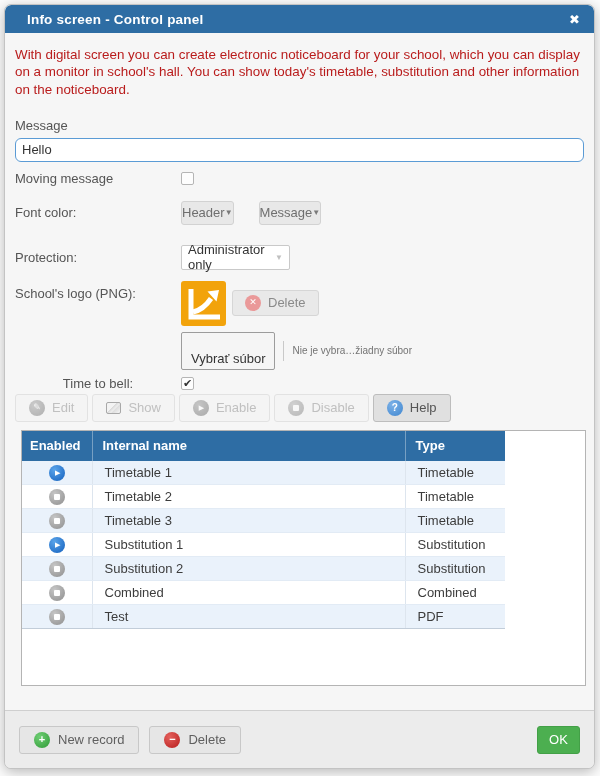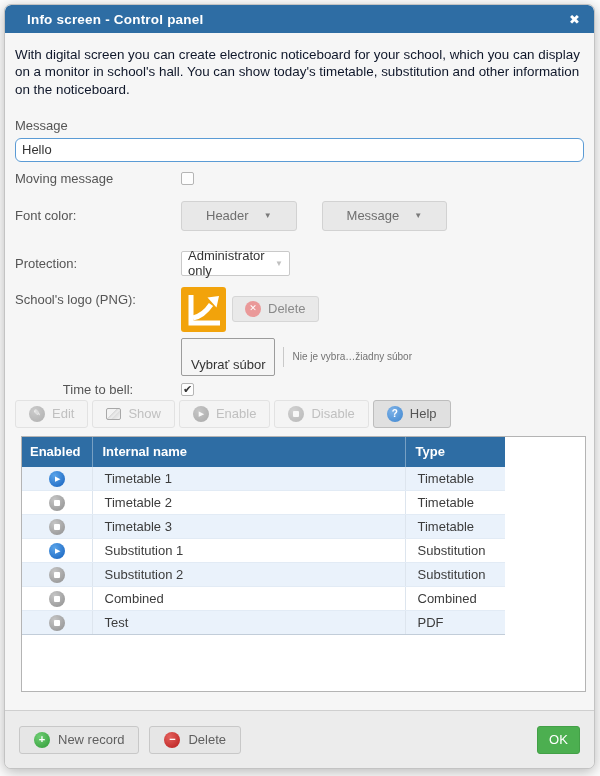--- a/index.html
+++ b/index.html
@@ -14,21 +14,21 @@
   
   .titlebar {
     height:28px; flex:0 0 28px; background:#2e6da4; color:#fff;
     display:flex; align-items:center; padding:0 14px 0 22px;
     font-size:13.5px; font-weight:bold; border-radius:6px 6px 0 0;
   }
   .titlebar .title { flex:1; letter-spacing:.2px; }
   .close-btn { font-size:13px; font-weight:bold; cursor:pointer; line-height:1; }
   
   .body { flex:1; padding:0 10px; position:relative; }
-  .desc { margin-top:13px; font-size:13.4px; line-height:17.3px; color:#0f172a; }
+  .desc { margin-top:13px; font-size:13.4px; line-height:17.3px; color:#b91c1c; }
   .lbl { display:inline-block; width:166px; font-size:13px; color:#555; flex:0 0 166px; }
   .field-label { margin-top:20px; font-size:13px; color:#555; }
   .msg-input {
     display:block; margin-top:5px; width:100%; height:24px;
     border:1px solid #5b9bd5; border-radius:6px; background:#fff;
     font-size:13px; color:#333; padding:0 6px; outline:none;
     font-family:"Liberation Sans",sans-serif;
   }
   .row { display:flex; align-items:center; }
   .row-moving { margin-top:9px; }
@@ -38,23 +38,23 @@
   .row-file { margin-top:6px; padding-left:166px; align-items:center; }
   .row-bell { margin-top:6px;text-align:center; }
   
   .checkbox {
     width:13px; height:13px; border:1px solid #b5b5b5; background:#fdfdfd;
     border-radius:2px; display:inline-flex; align-items:center; justify-content:center;
     font-size:11px; color:#333; line-height:1; cursor:pointer;
   }
   
   .gray-btn {
-    height:30px; padding:0 24px; background:#e8e8e8; border:1px solid #d2d2d2;
+    height:24px; padding:0 0; background:#e8e8e8; border:1px solid #d2d2d2;
     border-radius:3px; color:#6f6f6f; font-size:13px; display:inline-flex;
-    align-items:center; gap:15px; cursor:pointer; font-family:"Liberation Sans",sans-serif;
+    align-items:center; gap:0; cursor:pointer; font-family:"Liberation Sans",sans-serif;
   }
   .gray-btn + .gray-btn { margin-left:25px; }
   .arrow-down { font-size:8px; color:#7a7a7a; }
   
   .select-box {
     width:109px; height:25px; background:#fff; border:1px solid #c9c9c9;
     border-radius:2px; display:inline-flex; align-items:center; padding:0 6px;
     font-size:13px; color:#333; cursor:default;
   }
   .select-box .arrow-down { margin-left:auto; color:#c0c0c0; }

